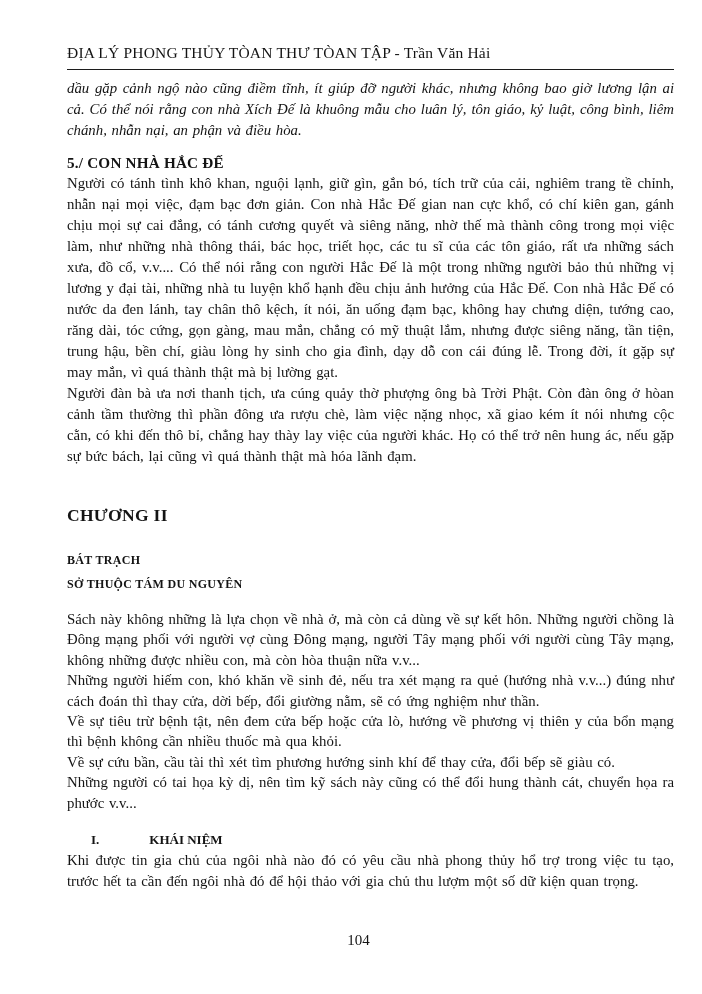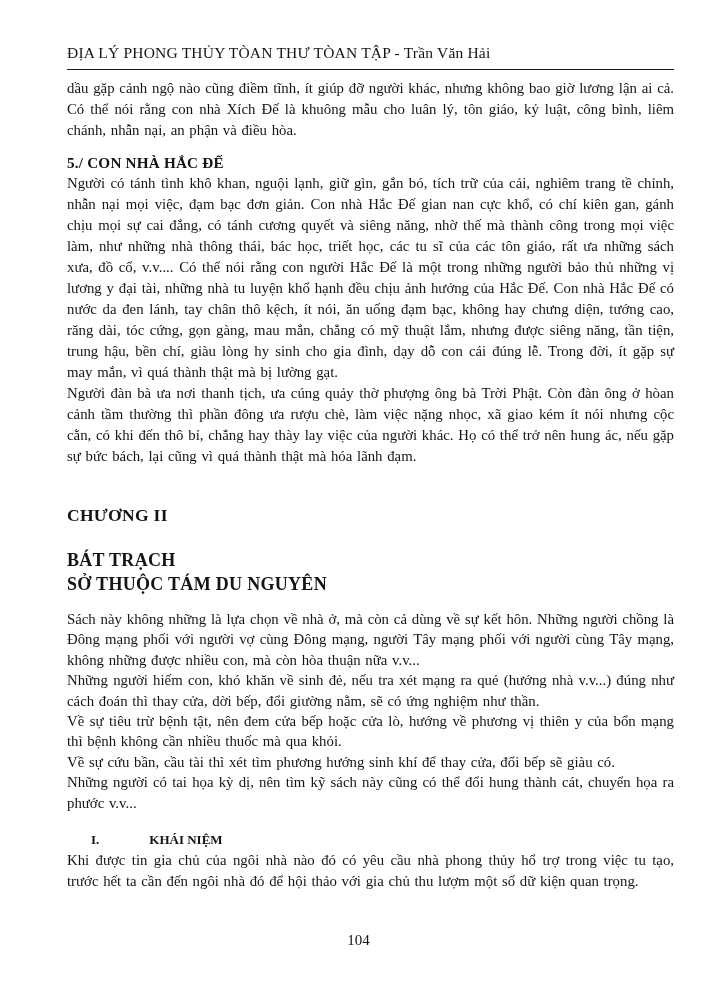--- a/index.html
+++ b/index.html
@@ -45,32 +45,33 @@
   }
   .sect5-heading {
     margin: 11px 0 0 0;
     font-size: 15.2px;
     line-height: 21px;
     font-weight: bold;
     letter-spacing: 0.2px;
   }
   .p-first {
     margin-top: 5px;
+    font-style: italic;
   }
   
   .chapter-label {
     margin: 37px 0 0 0;
     font-size: 17.5px;
     line-height: 22px;
     font-weight: bold;
     letter-spacing: 0.3px;
   }
   .chapter-title {
     margin-top: 22px;
-    font-size: 18px;
+    font-size: 12px;
     line-height: 24px;
     font-weight: bold;
     letter-spacing: 0.3px;
   }
   .chapter-paragraphs p.body-p {
     line-height: 20.4px;
   }
   .chapter-paragraphs {
     margin-top: 13px;
   }

